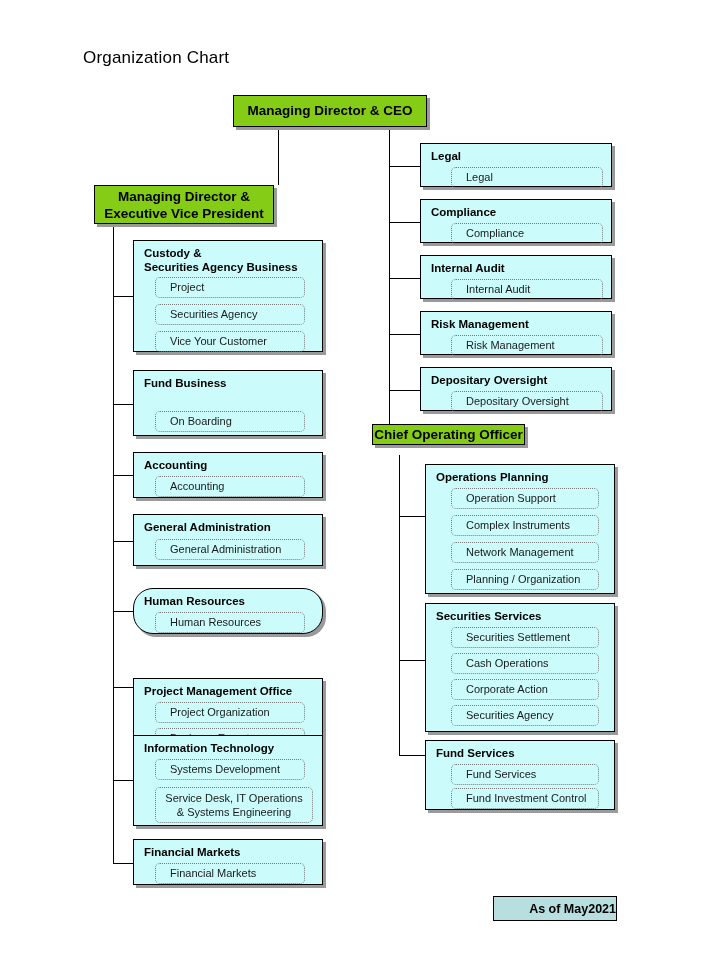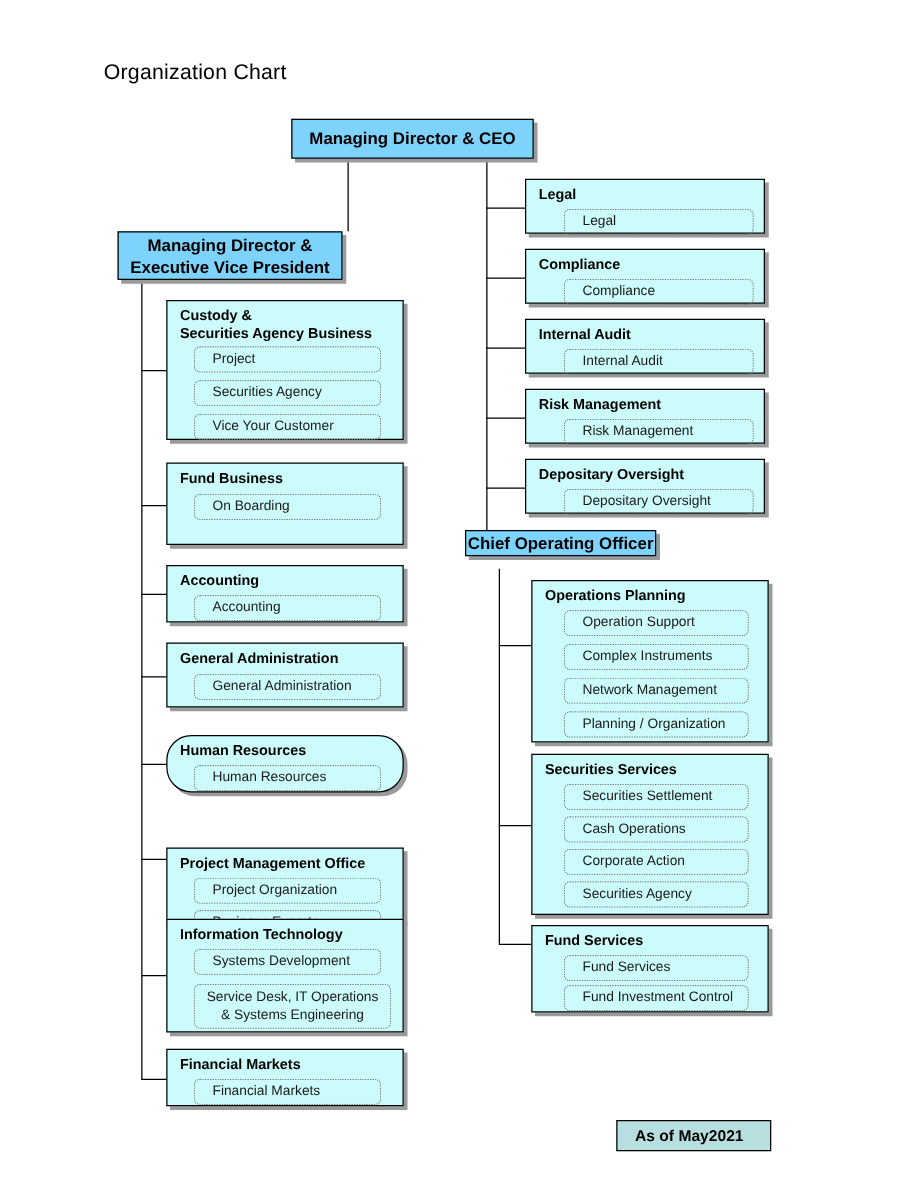--- a/index.html
+++ b/index.html
@@ -38,21 +38,21 @@
   .line-v, .line-h {
     position: absolute;
     background: #000;
   }
   .line-v { width: 1px; }
   .line-h { height: 1px; }
 
   
   .exec-box {
     position: absolute;
-    background: #7dd3fc;
+    background: #84cc16;
     border: 1px solid #000;
     box-shadow: 3px 3px 0 0 #9a9a9a;
     box-sizing: border-box;
     display: flex;
     align-items: center;
     justify-content: center;
     text-align: center;
     font-weight: bold;
     font-size: 13.5px;
     line-height: 16px;
@@ -98,20 +98,21 @@
     position: absolute;
     background: #b8dfdf;
     border: 1px solid #000;
     box-sizing: border-box;
     display: flex;
     align-items: center;
     padding-left: 14px;
     font-weight: bold;
     font-size: 12.5px;
     color: #000;
+    justify-content: flex-end;
   }
 </style>
 </head>
 <body>
 
 <div id="canvas">
 
   <div class="page-title">Organization Chart</div>
 
   <div class="line-v" style="left:278px; top:127px; height:58px;"></div>
@@ -192,21 +193,21 @@
 Securities Agency Business</div>
     <div class="sub-list" style="gap:6px; margin-top:2px;">
       <div class="sub-item" style="margin-left:13px; width:150px;">Project</div>
       <div class="sub-item" style="margin-left:13px; width:150px;">Securities Agency</div>
       <div class="sub-item" style="margin-left:13px; width:150px;">Vice Your Customer</div>
     </div>
   </div>
 
   <div class="dept-box" style="left:133px; top:370px; width:190px; height:66px;">
     <div class="dept-title">Fund Business</div>
-    <div class="sub-list" style="gap:2px; margin-top:4px;justify-content:space-between;">
+    <div class="sub-list" style="gap:2px; margin-top:20px;justify-content:space-between;">
       <div class="sub-item" style="margin-left:13px; width:150px;">On Boarding</div>
     </div>
   </div>
 
   <div class="dept-box" style="left:133px; top:452px; width:190px; height:46px;">
     <div class="dept-title">Accounting</div>
     <div class="sub-list">
       <div class="sub-item" style="margin-left:13px; width:150px;">Accounting</div>
     </div>
   </div>

